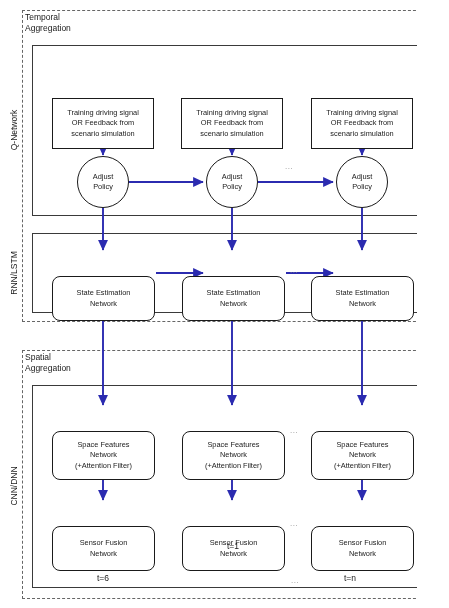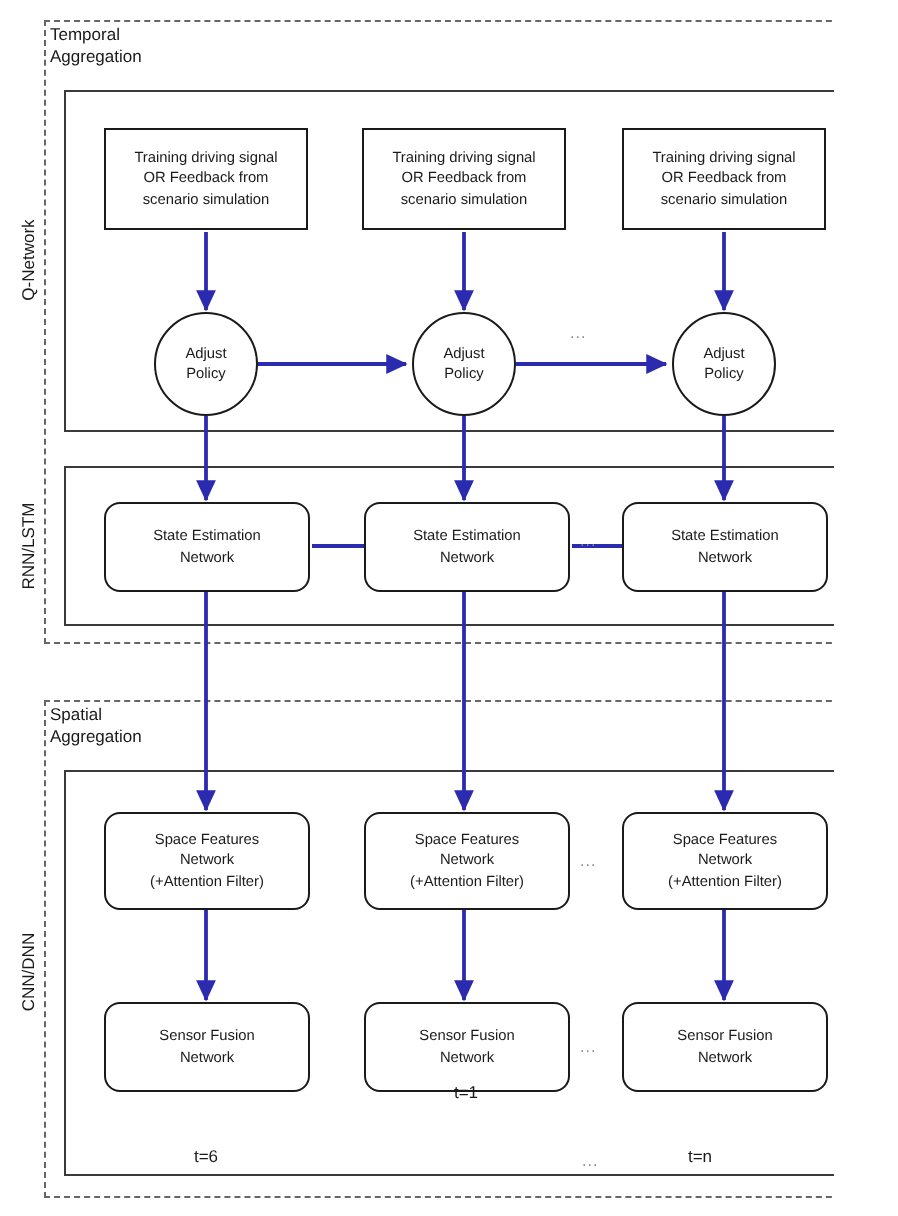--- a/index.html
+++ b/index.html
@@ -61,24 +61,26 @@
     font-size:7.4px;
     line-height:10.5px;
     color:#1a1a1a;
     background:#ffffff;
     white-space:pre-line;
     padding:0 2px;
   }
   .node.rect{
     border:1.6px solid #1a1a1a;
     border-radius:0;
+    margin-top:34px;
   }
   .node.rounded{
     border:1.6px solid #1a1a1a;
     border-radius:8px;
+    margin-top:25px;
   }
   .node.circle{
     border:1.6px solid #1a1a1a;
     border-radius:50%;
   }
 
   
   #arrows{
     position:absolute;
     left:0;top:0;

